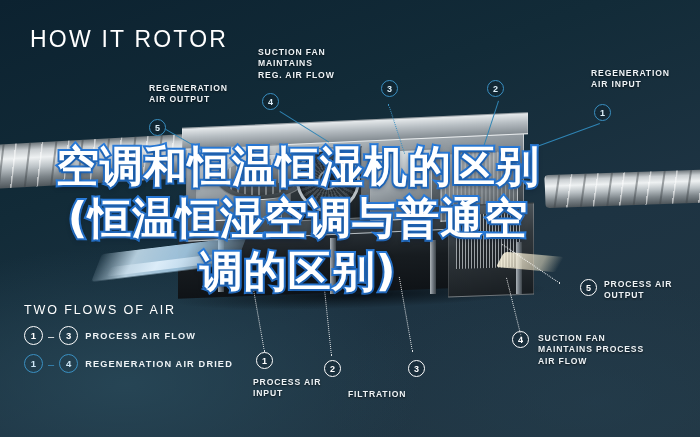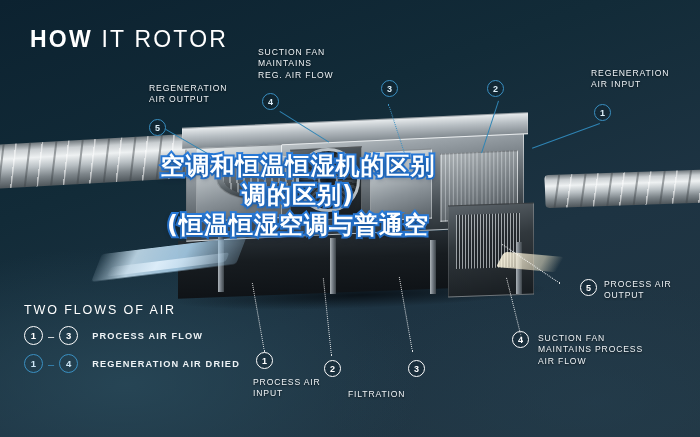--- a/index.html
+++ b/index.html
@@ -147,25 +147,25 @@
     background:radial-gradient(ellipse at center, rgba(4,8,12,.75) 0%, rgba(4,8,12,0) 72%);
     transform:skewY(-2deg);
   }
 
   
   #howitworks {
     position:absolute; left:30px; top:26px;
     font-size:23px; letter-spacing:2.2px; color:#ffffff;
     font-weight:300; white-space:nowrap;
   }
-  #howitworks b { font-weight:700; }
+  #howitworks b { font-weight:400; }
 
   .callout {
     position:absolute;
-    color:#eef3f6; font-size:8.6px; font-weight:400;
+    color:#eef3f6; font-size:8.6px; font-weight:700;
     letter-spacing:.85px; line-height:1.32; text-transform:uppercase;
     white-space:pre-line;
     text-shadow:0 1px 2px rgba(0,0,0,.6);
   }
 
   .marker {
     position:absolute; width:17px; height:17px; border-radius:50%;
     border:1.3px solid #ffffff;
     color:#ffffff; font-size:9px; font-weight:700;
     display:flex; align-items:center; justify-content:center;
@@ -193,29 +193,29 @@
     border:1.4px solid #ffffff; color:#fff;
     font-size:9.5px; font-weight:700;
     display:flex; align-items:center; justify-content:center;
     flex:none;
   }
   .legend-row.blue .lg-circle { border-color:#3a90c2; color:#cfe7f6; }
   .lg-dash { color:#ffffff; font-size:11px; margin:0 5px; }
   .legend-row.blue .lg-dash { color:#3a90c2; }
   .lg-label {
     color:#eef3f6; font-size:9.2px; font-weight:700;
-    letter-spacing:1.15px; margin-left:14px; white-space:nowrap;
+    letter-spacing:1.15px; margin-left:7px; white-space:nowrap;
   }
 
   
   #overlay-title {
-    position:absolute; left:0; top:152px; width:596px;
+    position:absolute; left:0; top:140px; width:596px;
     text-align:center;
     font-family:"DejaVu Sans", sans-serif;
-    font-size:24px; font-weight:700; line-height:1.22;
+    font-size:43px; font-weight:700; line-height:1.22;
     color:#ffffff;
     letter-spacing:1px;
     -webkit-text-stroke:4px #2a7ede;
     paint-order:stroke fill;
     text-shadow:
       0 0 1px #2a7ede, 0 2px 5px rgba(0,20,45,.55);
   }
   #overlay-title .ln { display:block; }
 </style>
 </head>
@@ -316,17 +316,17 @@
     <div class="legend-row blue">
       <span class="lg-circle">1</span>
       <span class="lg-dash">–</span>
       <span class="lg-circle">4</span>
       <span class="lg-label">REGENERATION AIR DRIED</span>
     </div>
   </div>
 
   <div id="overlay-title">
     <span class="ln">空调和恒温恒湿机的区别</span>
+    <span class="ln">(恒温恒湿空调与普通空</span>
     <span class="ln">调的区别)</span>
-    <span class="ln">(恒温恒湿空调与普通空</span>
   </div>
 
 </div>
 
 </body></html>

